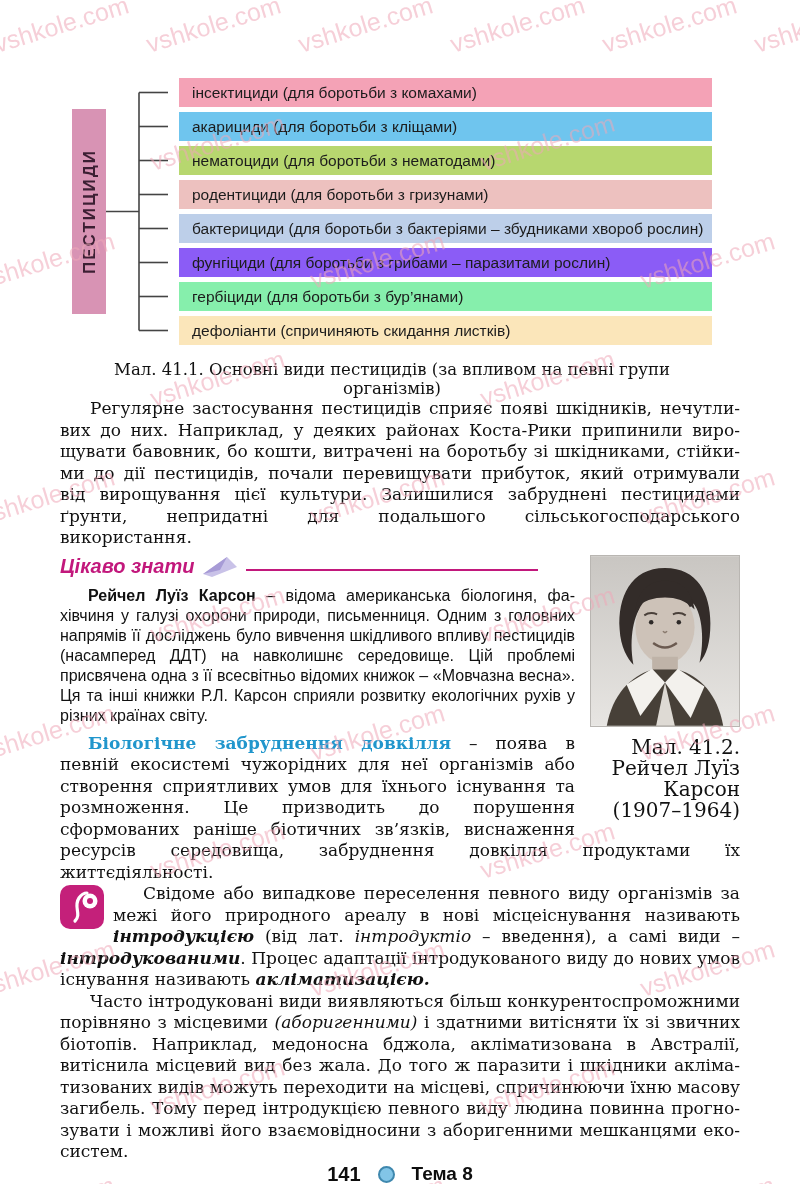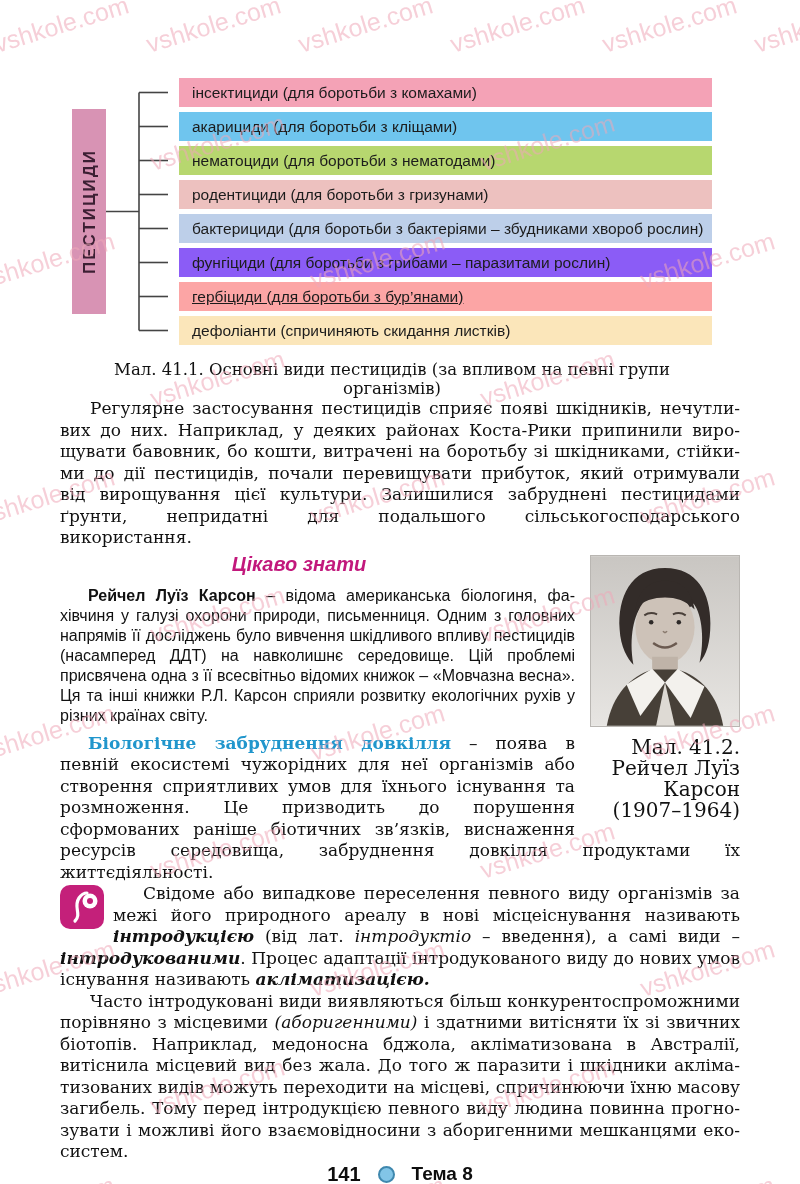--- a/index.html
+++ b/index.html
@@ -66,21 +66,21 @@
   
   .know{margin-top:4px;}
   .photo-block{float:right;width:150px;margin:2px 0 6px 15px;}
   .photo{display:block;width:150px;height:172px;border:1px solid #b9b6b2;box-sizing:border-box;}
   .photo-caption{
     margin-top:10px;text-align:right;
     font-size:20px;line-height:21px;color:#111;
   }
   .know-header{
     display:flex;align-items:center;gap:8px;
-    width:478px;height:28px;margin-bottom:5px;flex-direction:column;
+    width:478px;height:28px;margin-bottom:5px;
   }
   .know-title{
     font:italic bold 20px "Liberation Sans", sans-serif;
     color:#c2187c;white-space:nowrap;
   }
   .know-rule{flex:1;height:2px;background:#c2187c;margin-top:6px;}
   p.know-text{
     margin:0;
     font-family:"Liberation Sans", sans-serif;
     font-size:16px;line-height:20px;
@@ -129,21 +129,21 @@
           <line x1="67" y1="252.5" x2="96" y2="252.5" stroke="#444" stroke-width="1.6"></line>
         </svg>
         <div class="side-label">ПЕСТИЦИДИ</div>
         <div class="rows">
           <div class="bar" style="background: rgb(244, 162, 182);">інсектициди (для боротьби з комахами)</div>
           <div class="bar" style="background: rgb(111, 197, 238);">акарициди (для боротьби з кліщами)</div>
           <div class="bar" style="background: rgb(183, 215, 111);">нематоциди (для боротьби з нематодами)</div>
           <div class="bar" style="background: rgb(237, 193, 191);">родентициди (для боротьби з гризунами)</div>
           <div class="bar" style="background: rgb(189, 207, 233);">бактерициди (для боротьби з бактеріями – збудниками хвороб рослин)</div>
           <div class="bar" style="background: #8b5cf6;">фунгіциди (для боротьби з грибами – паразитами рослин)</div>
-          <div class="bar" style="background: #fca5a5; text-decoration: underline;">гербіциди (для боротьби з бур’янами)</div>
+          <div class="bar" style="background: #86efac;">гербіциди (для боротьби з бур’янами)</div>
           <div class="bar" style="background: rgb(251, 230, 186);">дефоліанти (спричиняють скидання листків)</div>
         </div>
       </div>
       <figcaption class="fig-caption">Мал. 41.1. Основні види пестицидів (за впливом на певні групи організмів)</figcaption>
     </figure>
 
     <p class="body p1">Регулярне застосування пестицидів сприяє появі шкідників, нечутли­вих до них. Наприклад, у деяких районах Коста-Рики припинили виро­щувати бавовник, бо кошти, витрачені на боротьбу зі шкідниками, стійки­ми до дії пестицидів, почали перевищувати прибуток, який отримували від вирощування цієї культури. Залишилися забруднені пестицидами ґрунти, непридатні для подальшого сільськогосподарського використання.</p>
 
     <section class="know">
 

